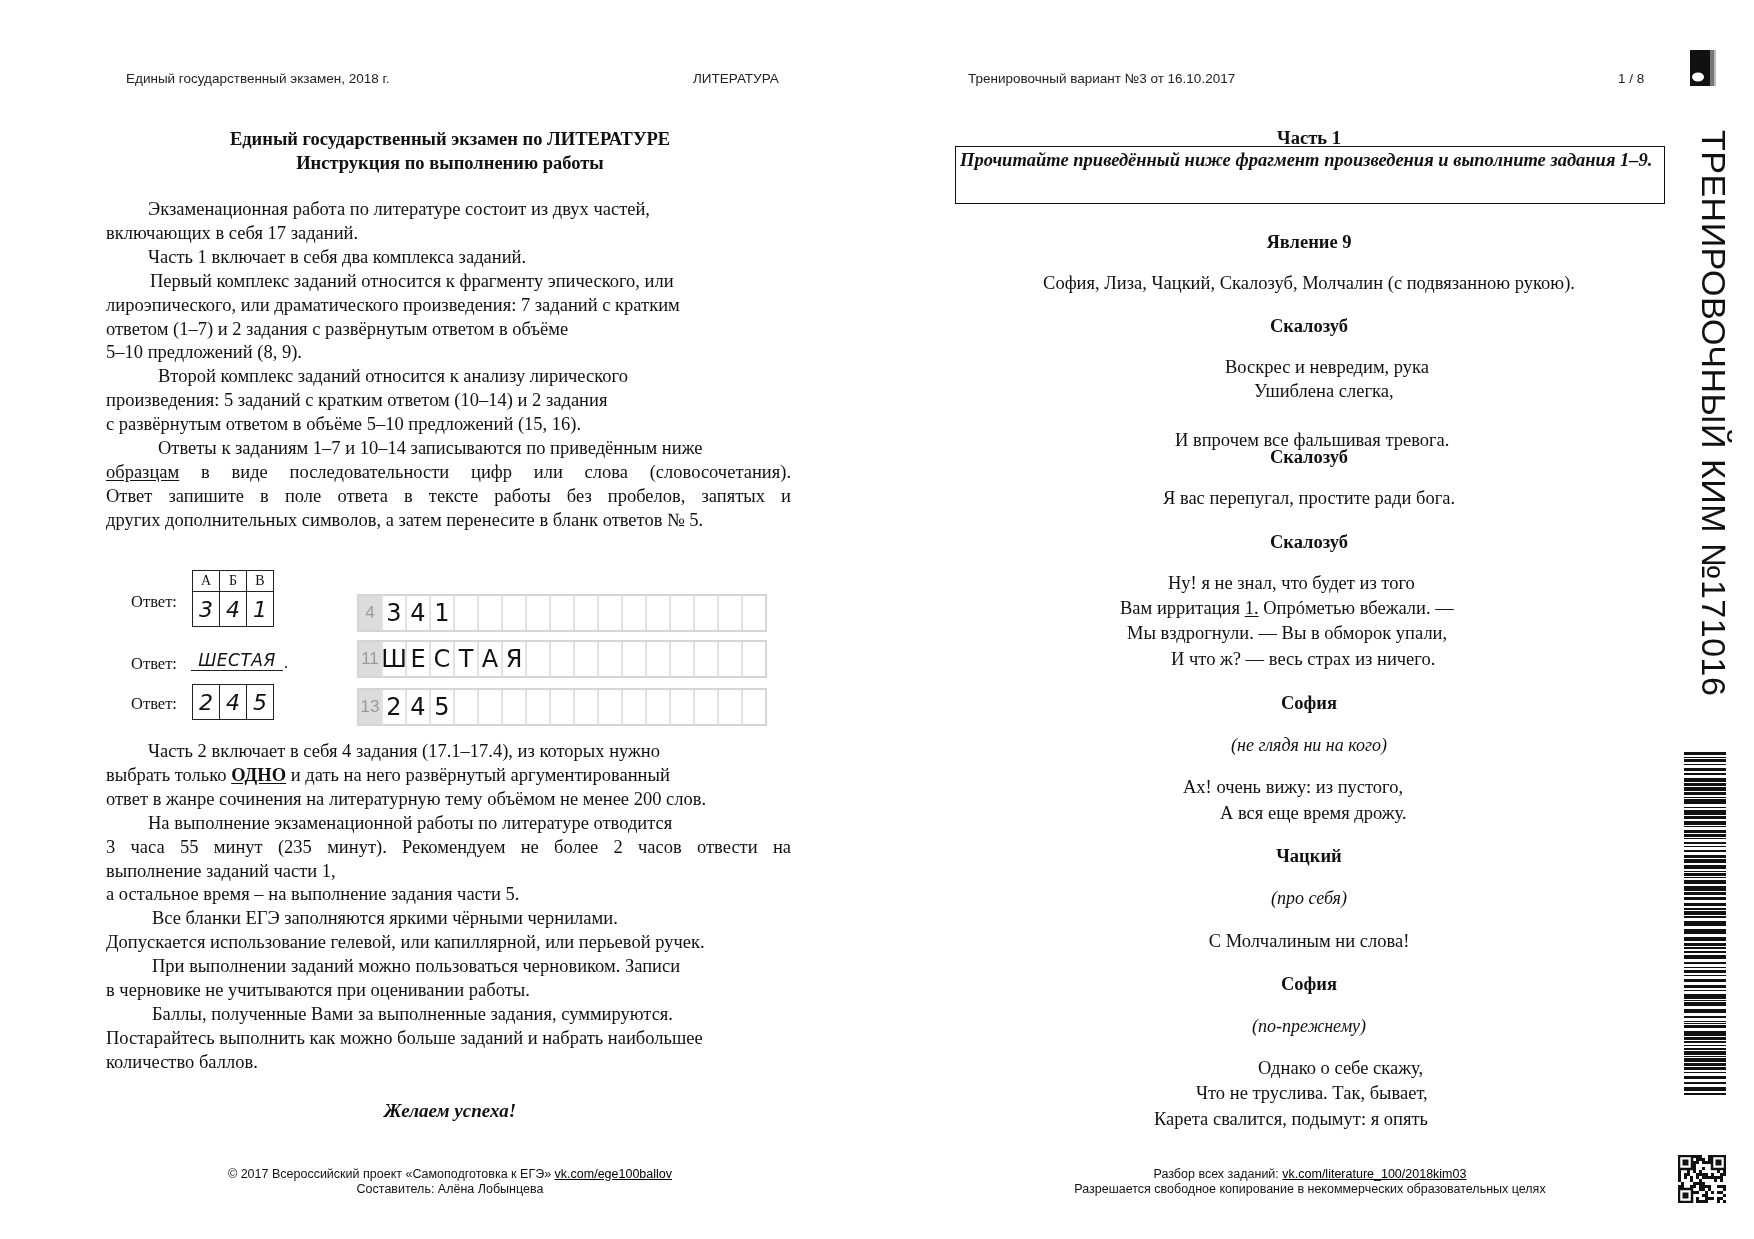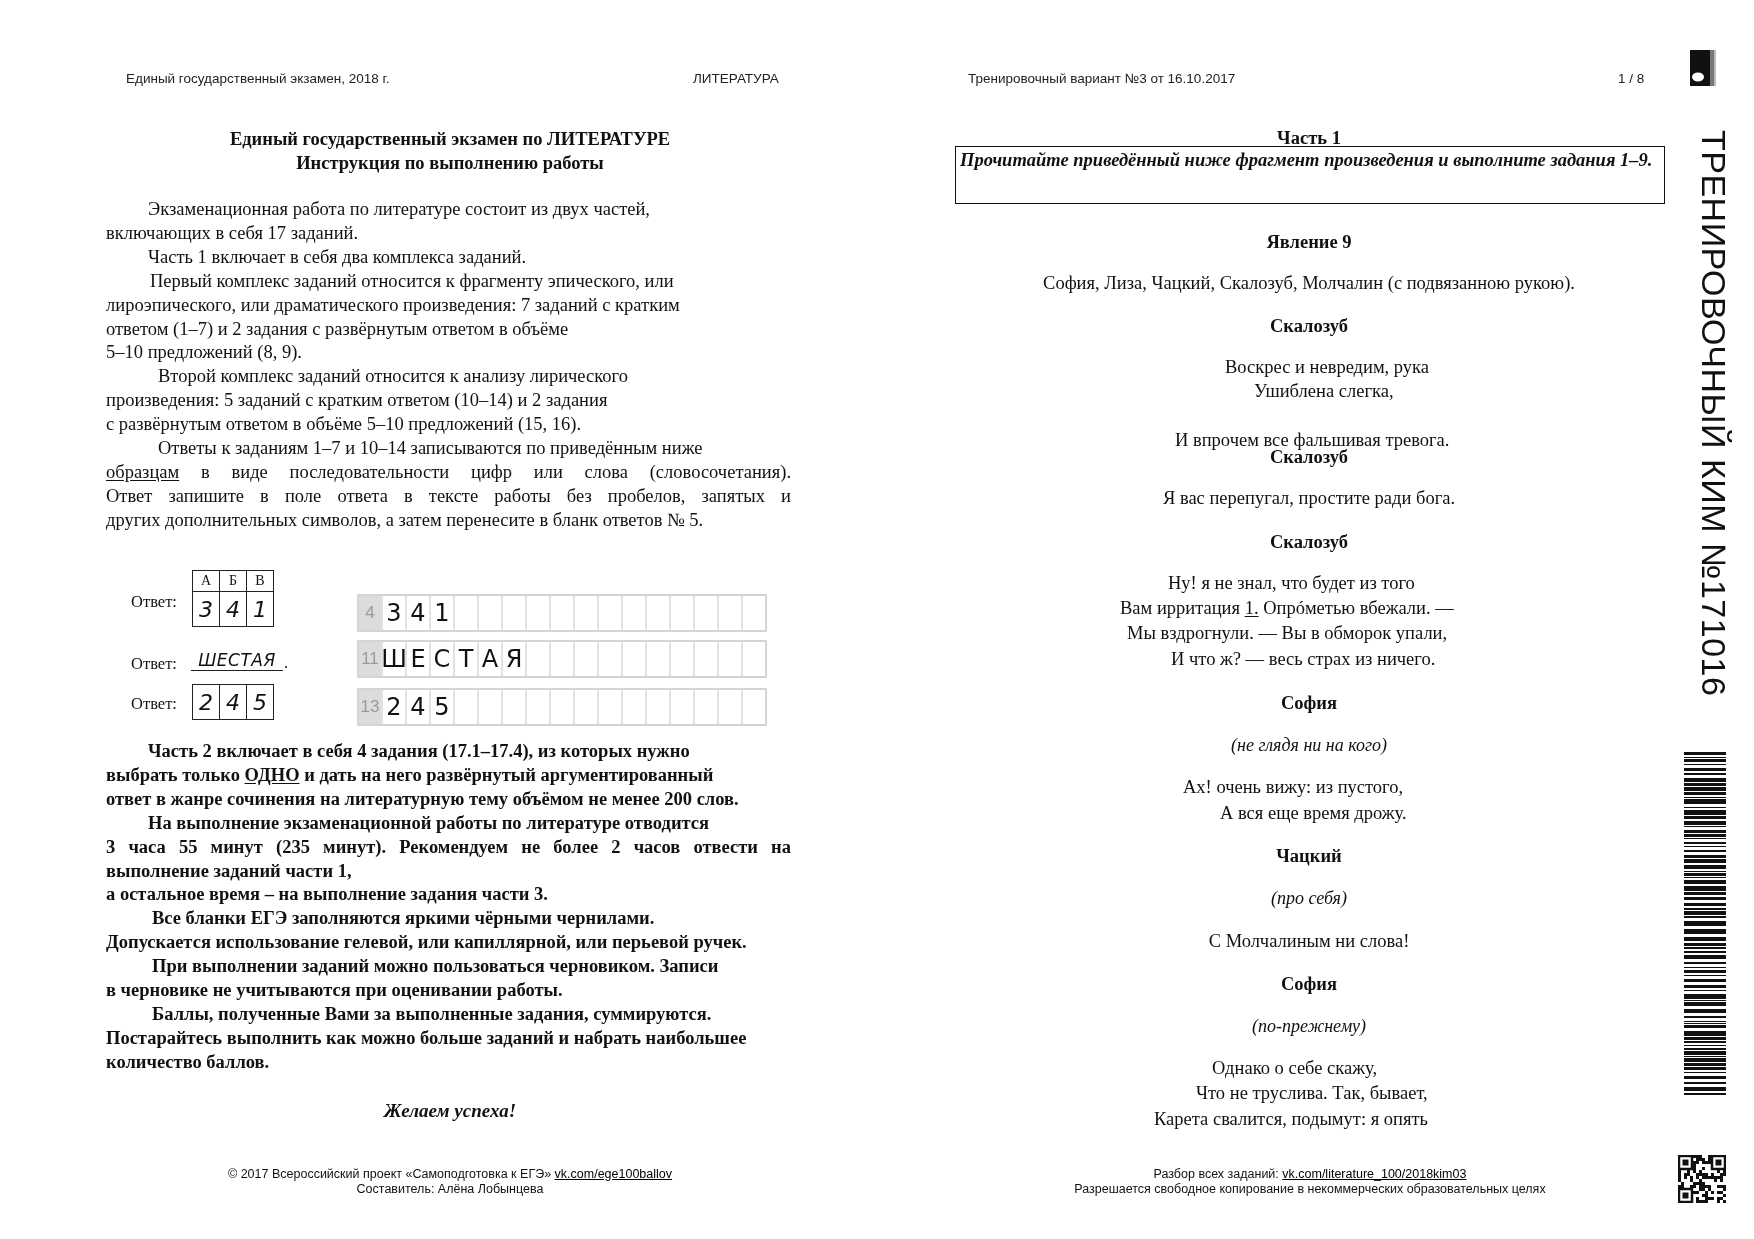--- a/index.html
+++ b/index.html
@@ -150,28 +150,28 @@
     <div class="cell"></div>
     <div class="cell"></div>
     <div class="cell"></div>
     <div class="cell"></div>
     <div class="cell"></div>
     <div class="cell"></div>
     <div class="cell"></div>
     <div class="cell"></div>
   </div>
 
-<div class="abs body-text" style="left:106px; top:740px;font-weight:bold;">
+<div class="abs body-text" style="left:106px; top:740px;">
   <div class="ind" style="padding-left:42px">Часть 2 включает в себя 4 задания (17.1–17.4), из которых нужно</div>
   <div><span>выбрать только</span> <b><u>ОДНО</u></b> <span>и дать на него развёрнутый аргументированный</span></div>
   <div>ответ в жанре сочинения на литературную тему объёмом не менее 200 слов.</div>
   <div class="ind" style="padding-left:42px">На выполнение экзаменационной работы по литературе отводится</div>
   <div class="justify">3 часа 55 минут (235 минут). Рекомендуем не более 2 часов отвести на</div>
   <div>выполнение заданий части 1,</div>
-  <div>а остальное время – на выполнение задания части 3.</div>
+  <div>а остальное время – на выполнение задания части 5.</div>
   <div class="ind" style="padding-left:46px">Все бланки ЕГЭ заполняются яркими чёрными чернилами.</div>
   <div>Допускается использование гелевой, или капиллярной, или перьевой ручек.</div>
   <div class="ind" style="padding-left:46px">При выполнении заданий можно пользоваться черновиком. Записи</div>
   <div>в черновике не учитываются при оценивании работы.</div>
   <div class="ind" style="padding-left:46px">Баллы, полученные Вами за выполненные задания, суммируются.</div>
   <div>Постарайтесь выполнить как можно больше заданий и набрать наибольшее</div>
   <div>количество баллов.</div>
 </div>
 
 <div class="abs" style="left:100px; top:1100px; width:700px; text-align:center; font-style:italic; font-weight:bold; font-size:19px;">Желаем успеха!</div>
@@ -210,21 +210,21 @@
 <div class="abs rp remark" style="top:735px;">(не глядя ни на кого)</div>
 <div class="abs line" style="left:1183px; top:777px;">Ах! очень вижу: из пустого,</div>
 <div class="abs line" style="left:1220px; top:803px;">А вся еще время дрожу.</div>
 
 <div class="abs rp speaker" style="top:846px;">Чацкий</div>
 <div class="abs rp remark" style="top:888px;">(про себя)</div>
 <div class="abs rp line" style="top:931px;">С Молчалиным ни слова!</div>
 
 <div class="abs rp speaker" style="top:974px;">София</div>
 <div class="abs rp remark" style="top:1016px;">(по-прежнему)</div>
-<div class="abs line" style="left:1212px; top:1058px;">Однако о себе скажу,</div>
+<div class="abs line" style="left:1258px; top:1058px;">Однако о себе скажу,</div>
 <div class="abs line" style="left:1196px; top:1083px;">Что не труслива. Так, бывает,</div>
 <div class="abs line" style="left:1154px; top:1109px;">Карета свалится, подымут: я опять</div>
 
 <div class="abs foot" style="left:990px; top:1167px; width:640px;">
   <div><span>Разбор всех заданий:</span> <span class="link">vk.com/literature_100/2018kim03</span></div>
   <div>Разрешается свободное копирование в некоммерческих образовательных целях</div>
 </div>
 
 <div class="abs" style="left:1690px; top:50px; width:28px; height:36px;">
   <svg width="28" height="36" viewBox="0 0 28 36">

